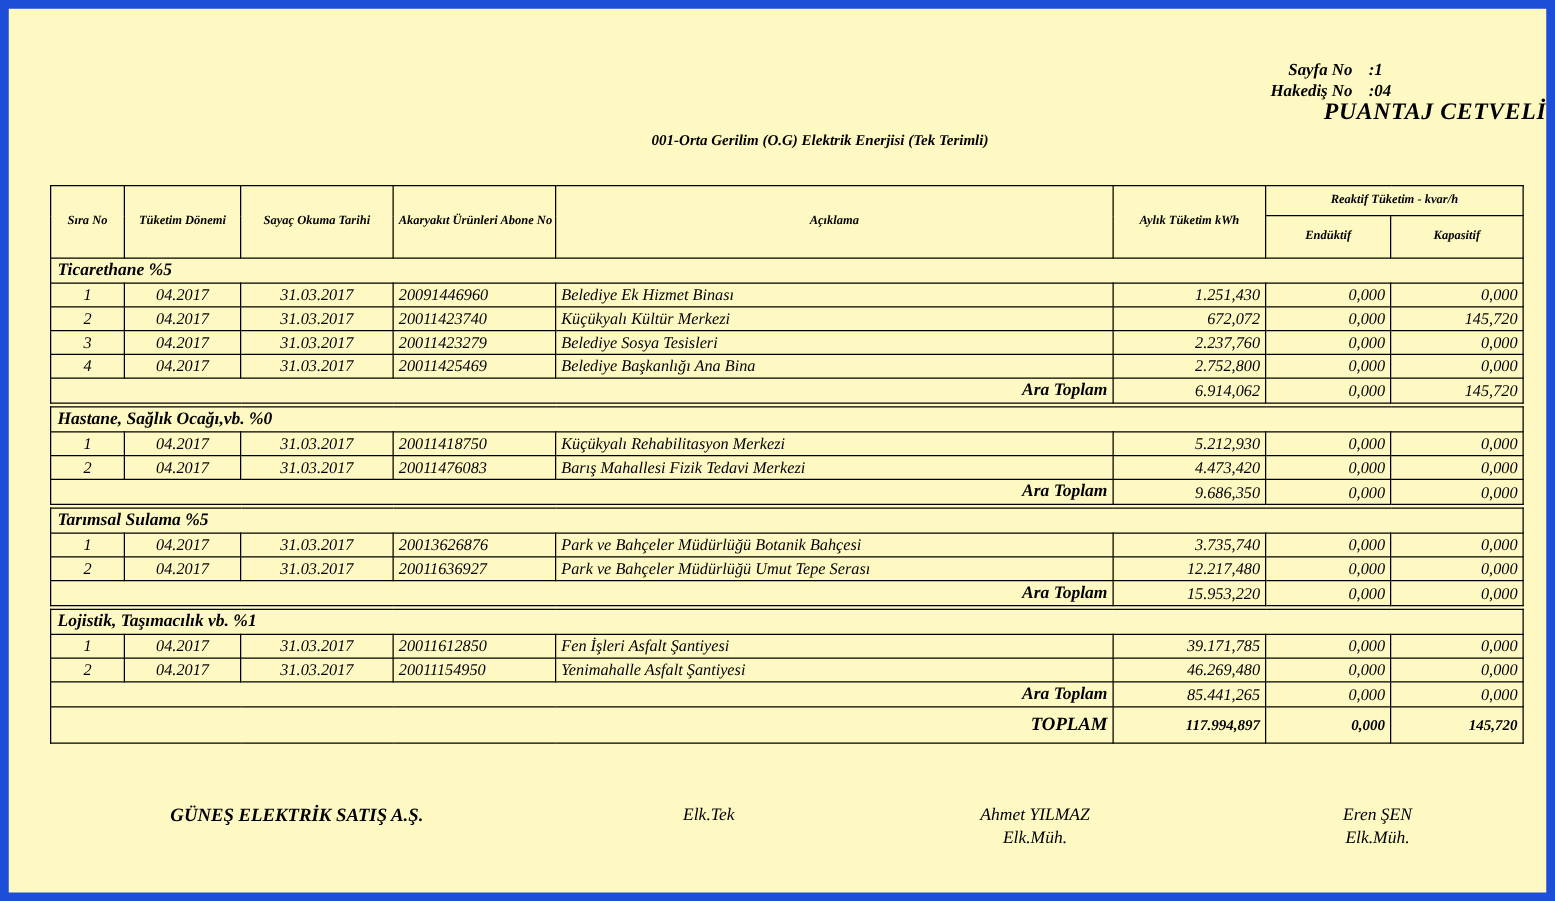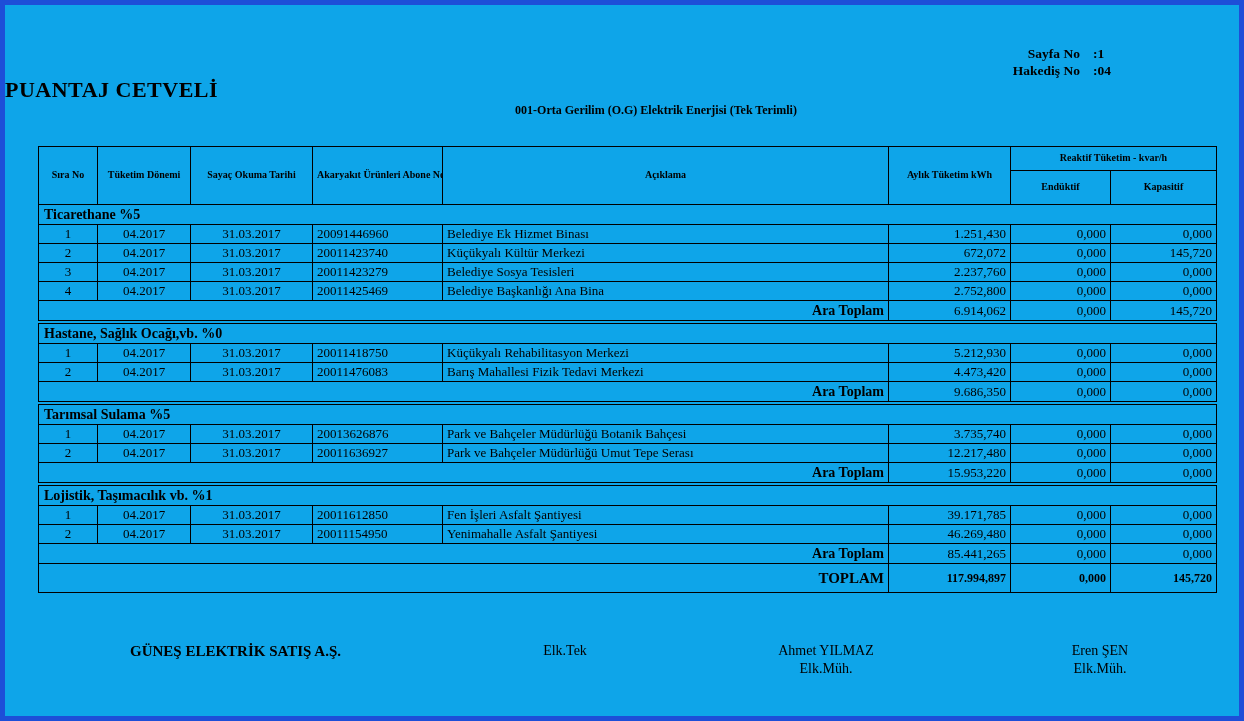--- a/index.html
+++ b/index.html
@@ -1,37 +1,38 @@
 <!DOCTYPE html>
 <html><head>
 <meta charset="utf-8">
 <style>
   * { margin:0; padding:0; box-sizing:border-box; }
   html,body { background:#e8e8e8; }
   .page {
     position:relative;
     width:1244px; height:721px;
-    background:#0ea5e9;
-    border:5px solid #1d4ed8;
+    background:#fef9c3;
+    border:7px solid #1d4ed8;
     font-family:"Liberation Serif","DejaVu Serif",serif;
     color:#000;
     overflow:hidden;
+    font-style:italic;
   }
   
   .meta {
     position:absolute; top:40px; left:985px;
     font-weight:bold; font-size:13.5px;
   }
   .meta-row { display:flex; line-height:17px; }
   .meta-label { width:90px; text-align:right; }
   .meta-value { margin-left:13px; text-align:left; }
   
   .title {
     position:absolute; top:72px; left:0; width:100%;
-    text-align:left; font-weight:bold; font-size:22px; letter-spacing:0.5px;
+    text-align:right; font-weight:bold; font-size:19px; letter-spacing:0.5px;
   }
   .subtitle {
     position:absolute; top:98px; left:0; width:100%;
     text-align:center; font-weight:bold; font-size:12px;margin-left:34px;
   }
   
   table.puantaj {
     position:absolute; top:141px; left:33px;
     width:1178px;
     border-collapse:collapse; table-layout:fixed;

